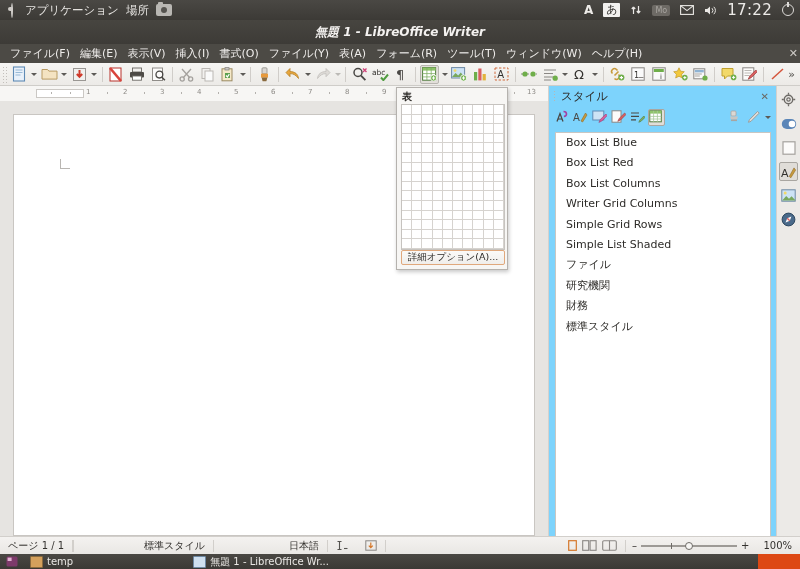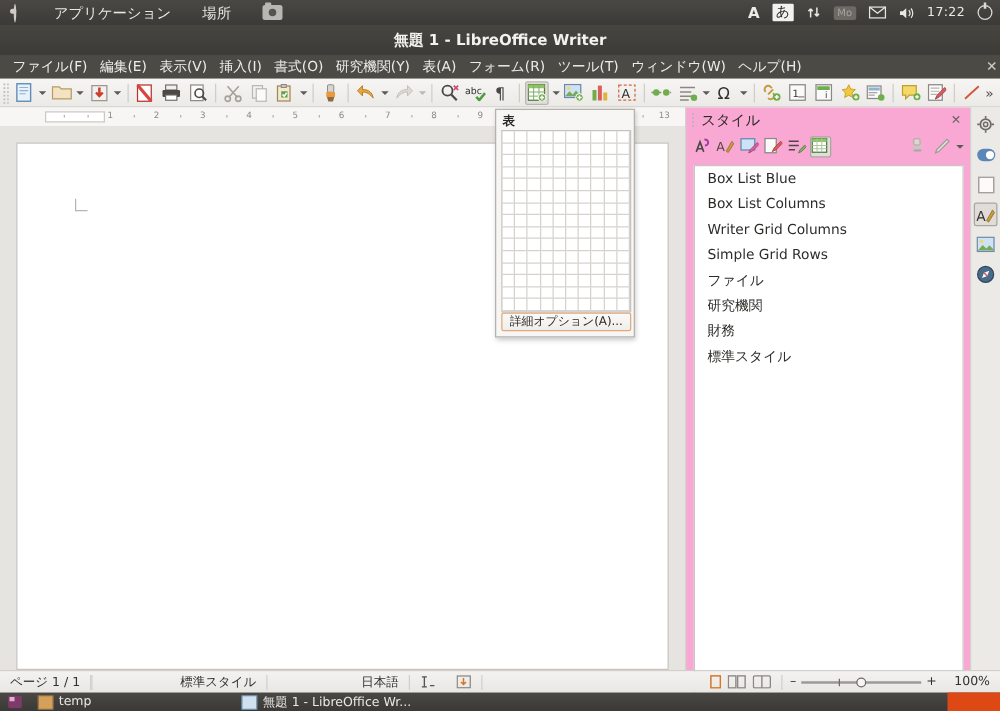--- a/index.html
+++ b/index.html
@@ -10,44 +10,44 @@
     -webkit-font-smoothing:antialiased;
   }
   #screen{position:relative;width:800px;height:569px;}
 
   
   .unity-panel{
     position:absolute;left:0;top:0;width:800px;height:20px;
     background:linear-gradient(#4a4844,#3c3a36);
     color:#e8e6e3;display:flex;align-items:center;
   }
-  .unity-left{display:flex;align-items:center;gap:25px;padding-left:5px;text-align:center;}
+  .unity-left{display:flex;align-items:center;gap:7px;padding-left:5px;text-align:center;}
   .unity-left .ub-ico{width:13px;height:13px;display:inline-block;position:relative;}
   .ubuntu-logo{border:1.6px solid #cfccc8;border-radius:50%;width:11px;height:11px;box-sizing:border-box;}
   .ubuntu-logo:after{content:"";position:absolute;left:3.3px;top:3.3px;width:4.4px;height:4.4px;background:#cfccc8;border-radius:50%;}
   .unity-item{font-size:11.5px;color:#e9e7e4;white-space:nowrap;}
   .cam-ico{width:16px;height:12px;background:#b9b7b3;border-radius:2px;position:relative;display:inline-block;}
   .cam-ico:before{content:"";position:absolute;left:5px;top:2.5px;width:6px;height:6px;border-radius:50%;background:#55534f;}
   .cam-ico:after{content:"";position:absolute;left:2px;top:-2px;width:5px;height:3px;background:#b9b7b3;border-radius:1px;}
   .unity-right{margin-left:auto;display:flex;align-items:center;gap:10px;padding-right:6px;}
   .ind{font-size:11.5px;color:#edebe8;display:flex;align-items:center;}
   .ind-A{font-weight:bold;font-size:12px;}
   .ind-ime{background:#f2f1ef;color:#2b2926;border-radius:1px;padding:0 3px;font-size:11px;line-height:14px;}
   .ind-mo{background:#6d6a65;color:#a8a5a0;font-size:8px;border-radius:2px;padding:1px 3px;}
-  .ind-clock{font-size:10px;letter-spacing:.3px;}
+  .ind-clock{font-size:15px;letter-spacing:.3px;}
   .gear-u{width:12px;height:12px;border:1.7px solid #dcdad7;border-radius:50%;box-sizing:border-box;position:relative;}
   .gear-u:after{content:"";position:absolute;left:4.2px;top:-3px;width:1.7px;height:5px;background:#dcdad7;}
 
   
   .titlebar{
     position:absolute;left:0;top:20px;width:800px;height:24px;
     background:linear-gradient(#474540,#3d3b37);
     display:flex;align-items:center;justify-content:center;
   }
-  .titlebar .ttl{color:#f4f2f0;font-size:12px;font-weight:bold;}
+  .titlebar .ttl{color:#f4f2f0;font-size:12px;font-weight:bold;font-style:italic;}
 
   
   .menubar{
     position:absolute;left:0;top:44px;width:800px;height:19px;
     background:#4c4a45;display:flex;align-items:center;padding-left:5px;
   }
   .menu-item{color:#eeecea;font-size:11px;padding:1px 5px;white-space:nowrap;}
   .menu-close{margin-left:auto;color:#cfccc8;font-size:11px;padding-right:7px;}
 
   
@@ -106,21 +106,21 @@
   .tablepop-btn{
     position:absolute;left:4px;bottom:4px;width:104px;height:15px;
     border:1px solid #e0a87c;border-radius:2px;background:linear-gradient(#fbfaf8,#f0eeeb);
     font-size:9.5px;color:#2d2b28;display:flex;align-items:center;justify-content:center;
     box-sizing:border-box;
   }
 
   
   .sidebar{
     position:absolute;left:548px;top:86px;width:228px;height:450px;
-    background:#f9a8d4;border-left:1px solid #d4d1cd;box-sizing:border-box;
+    background:#7dd3fc;border-left:1px solid #d4d1cd;box-sizing:border-box;
   }
   .sb-head{height:20px;display:flex;align-items:center;padding:0 4px;}
   .sb-dots{width:4px;height:13px;margin-right:4px;
     background-image:radial-gradient(#b9b6b2 40%,transparent 41%);background-size:3px 3px;}
   .sb-title{font-size:11.5px;color:#2c2a27;}
   .sb-x{margin-left:auto;font-size:10px;color:#6a6762;padding-right:3px;}
   .sb-tools{height:22px;display:flex;align-items:center;padding:0 4px;gap:2px;}
   .sbt{width:17px;height:17px;display:inline-flex;align-items:center;justify-content:center;position:relative;}
   .sbt.sel{border:1px solid #a9a6a1;background:#e1ded9;border-radius:2px;box-sizing:border-box;}
   .sb-list{
@@ -217,21 +217,21 @@
   <div class="titlebar">
     <span class="ttl">無題 1 - LibreOffice Writer</span>
   </div>
 
   <div class="menubar">
     <span class="menu-item">ファイル(F)</span>
     <span class="menu-item">編集(E)</span>
     <span class="menu-item">表示(V)</span>
     <span class="menu-item">挿入(I)</span>
     <span class="menu-item">書式(O)</span>
-    <span class="menu-item">研究機関(Y)</span>
+    <span class="menu-item">ファイル(Y)</span>
     <span class="menu-item">表(A)</span>
     <span class="menu-item">フォーム(R)</span>
     <span class="menu-item">ツール(T)</span>
     <span class="menu-item">ウィンドウ(W)</span>
     <span class="menu-item">ヘルプ(H)</span>
     <span class="menu-close">✕</span>
   </div>
 
   <div class="toolbar">
     <span class="grip"></span>
@@ -725,23 +725,25 @@
       <span class="sbt">
         <svg width="14" height="14" viewBox="0 0 14 14">
             <path d="M11.6 1.5l1.6 1.6-8.2 8.2-2.6 1 1-2.6z" fill="#e0ddd9" stroke="#9a9793" stroke-width=".9"></path>
           </svg>
       </span>
       <span class="tb-arrow"></span>
     </div>
 
     <div class="sb-list" id="style-list">
         <div class="sb-item">Box List Blue</div>
+        <div class="sb-item">Box List Red</div>
         <div class="sb-item">Box List Columns</div>
         <div class="sb-item">Writer Grid Columns</div>
         <div class="sb-item">Simple Grid Rows</div>
+        <div class="sb-item">Simple List Shaded</div>
         <div class="sb-item">ファイル</div>
         <div class="sb-item">研究機関</div>
         <div class="sb-item">財務</div>
         <div class="sb-item">標準スタイル</div>
       </div>
 
     <div class="sb-foot">
       <label class="sb-chk">
         <span class="chkbox"></span>
         <span>プレビューを表示</span>

